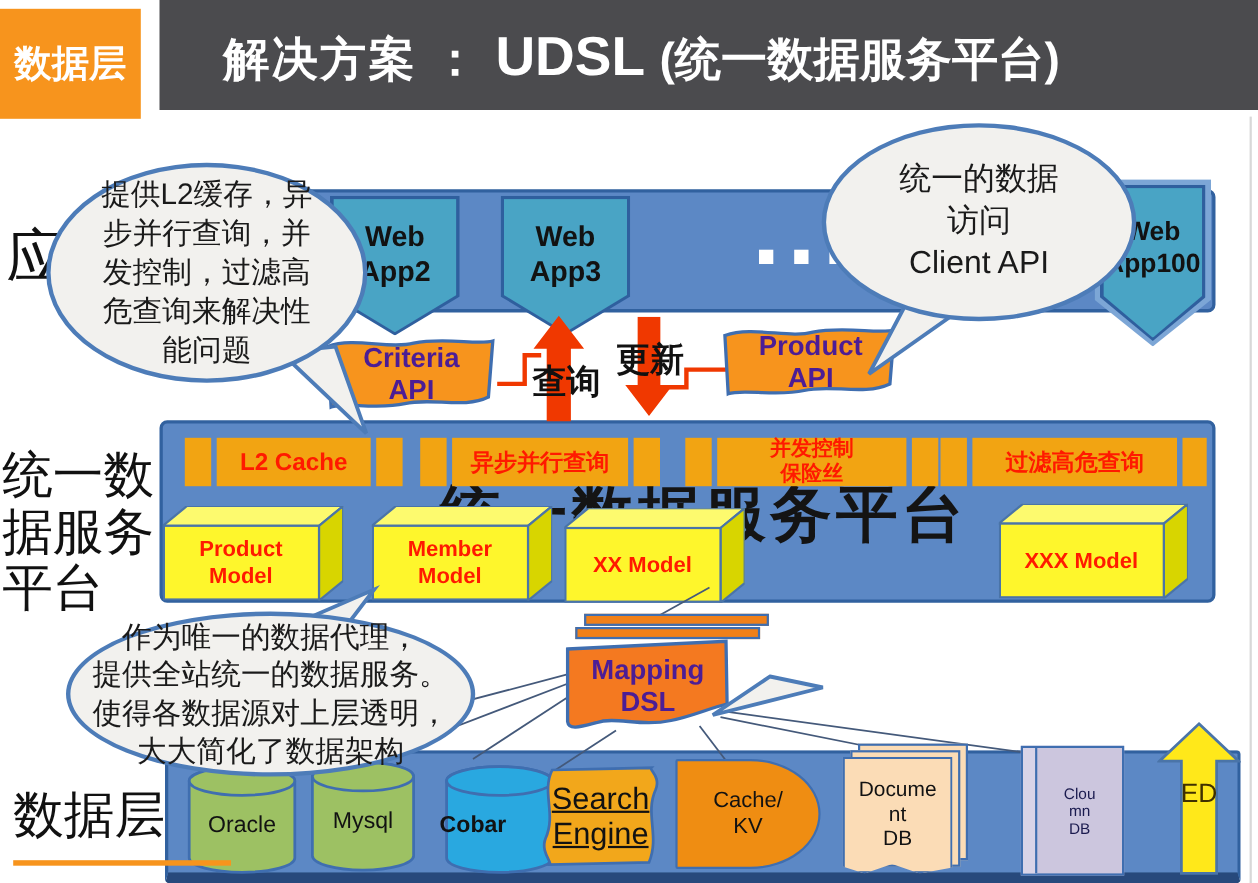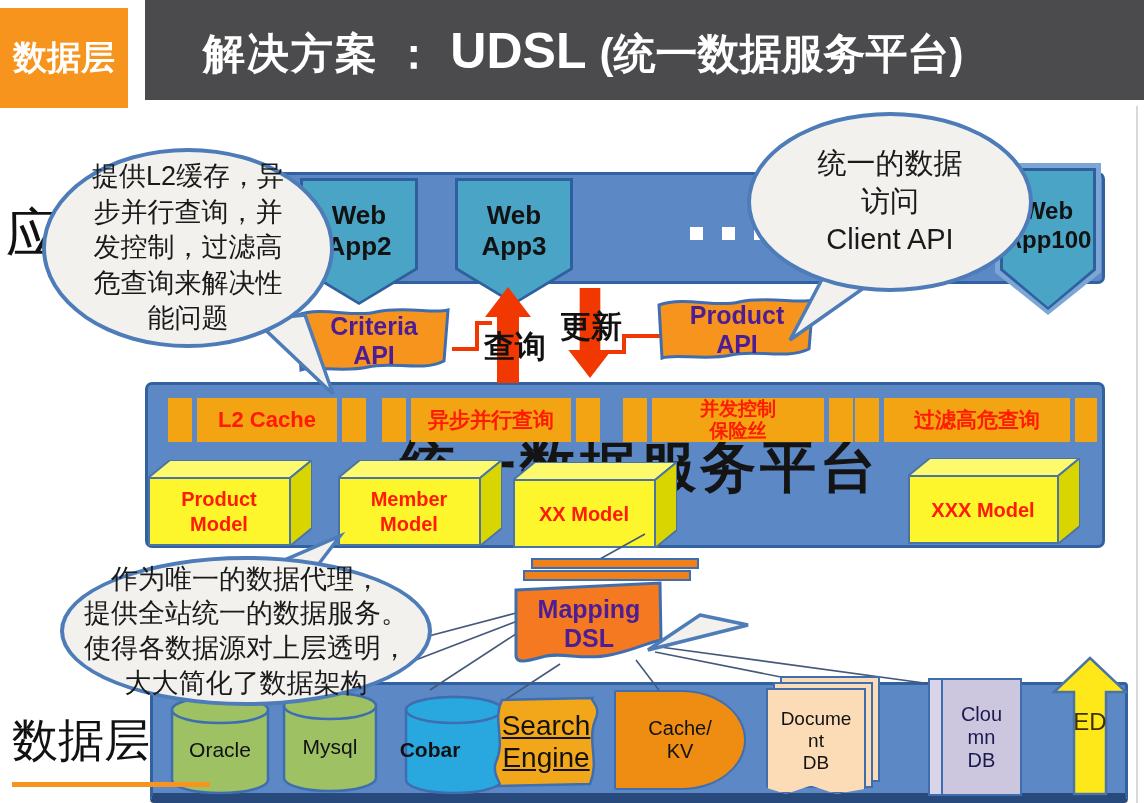--- a/index.html
+++ b/index.html
@@ -33,20 +33,23 @@
 
   <div class="abs" style="left:145px;top:0;width:999px;height:100px;background:#4B4B4E;"></div>
   <div class="abs" style="left:167px;top:22px;width:960px;color:#fff;white-space:nowrap;margin-left:36px;">
     <span style="font-size:42px;font-weight:bold;letter-spacing:2px;">解决方案 ： </span><span style="font-size:50px;font-weight:bold;">UDSL </span><span style="font-size:42px;font-weight:bold;">(统一数据服务平台)</span>
   </div>
   <div class="abs center" style="left:0;top:8px;width:128px;height:100px;background:#F7941D;">
     <span style="color:#fff;font-size:34px;font-weight:bold;">数据层</span>
   </div>
 
   <div class="abs" style="left:6px;top:198px;font-size:54px;color:#111;z-index:6;">应</div>
+  <div class="abs preline" style="left:2px;top:406px;font-size:46px;line-height:1.12;color:#111;z-index:6;">统一数
+据服务
+平台</div>
   <div class="abs" style="left:12px;top:710px;font-size:46px;color:#111;z-index:6;">数据层</div>
   <div class="abs" style="left:12px;top:782px;width:198px;height:5px;background:#F7941D;z-index:6;"></div>
 
   <div class="abs band" style="left:150px;top:172px;width:955px;height:112px;z-index:1;"></div>
 
   <div class="abs pent" style="left:300px;top:178px;width:118px;height:127px;z-index:3;">
     <div class="in"></div>
     <div class="lbl preline">Web
 App2</div>
   </div>
@@ -221,21 +224,21 @@
   <div class="abs" style="left:780px;top:676px;width:100px;height:106px;background:#FBDCB6;border:2.5px solid #3F6EB0;z-index:5;"></div>
   <div class="abs" style="left:773px;top:682px;width:100px;height:106px;background:#FBDCB6;border:2.5px solid #3F6EB0;z-index:5;"></div>
   <div class="abs" style="left:766px;top:688px;width:100px;height:106px;background:#FBDCB6;border:2.5px solid #3F6EB0;
               clip-path:polygon(0 0,100% 0,100% 95%,70% 100%,45% 92%,20% 100%,0 94%);z-index:5;">
     <div class="srctxt preline" style="font-size:19px;">Docume
 nt
 DB</div>
   </div>
   <div class="abs" style="left:928px;top:678px;width:94px;height:118px;background:#CCC6DE;border:2.5px solid #3F6EB0;z-index:5;">
     <div class="abs" style="left:0;top:0;width:13px;height:100%;background:#D9D4E8;border-right:2.5px solid #3F6EB0;"></div>
-    <div class="srctxt preline" style="font-size:20px;color:#1A1A4E;padding-left:13px;">Clou
+    <div class="srctxt preline" style="font-size:14px;color:#1A1A4E;padding-left:13px;">Clou
 mn
 DB</div>
   </div>
   <div class="abs" style="left:1052px;top:656px;width:76px;height:140px;z-index:5;">
     <svg width="76" height="140">
       <polygon points="38,2 74,36 54,36 54,138 22,138 22,36 2,36" fill="#FFE81A" stroke="#4A74A8" stroke-width="2.5"></polygon>
     </svg>
     <div class="abs" style="left:0;top:52px;width:100%;text-align:center;font-size:24px;color:#403000;">ED</div>
   </div>
 

